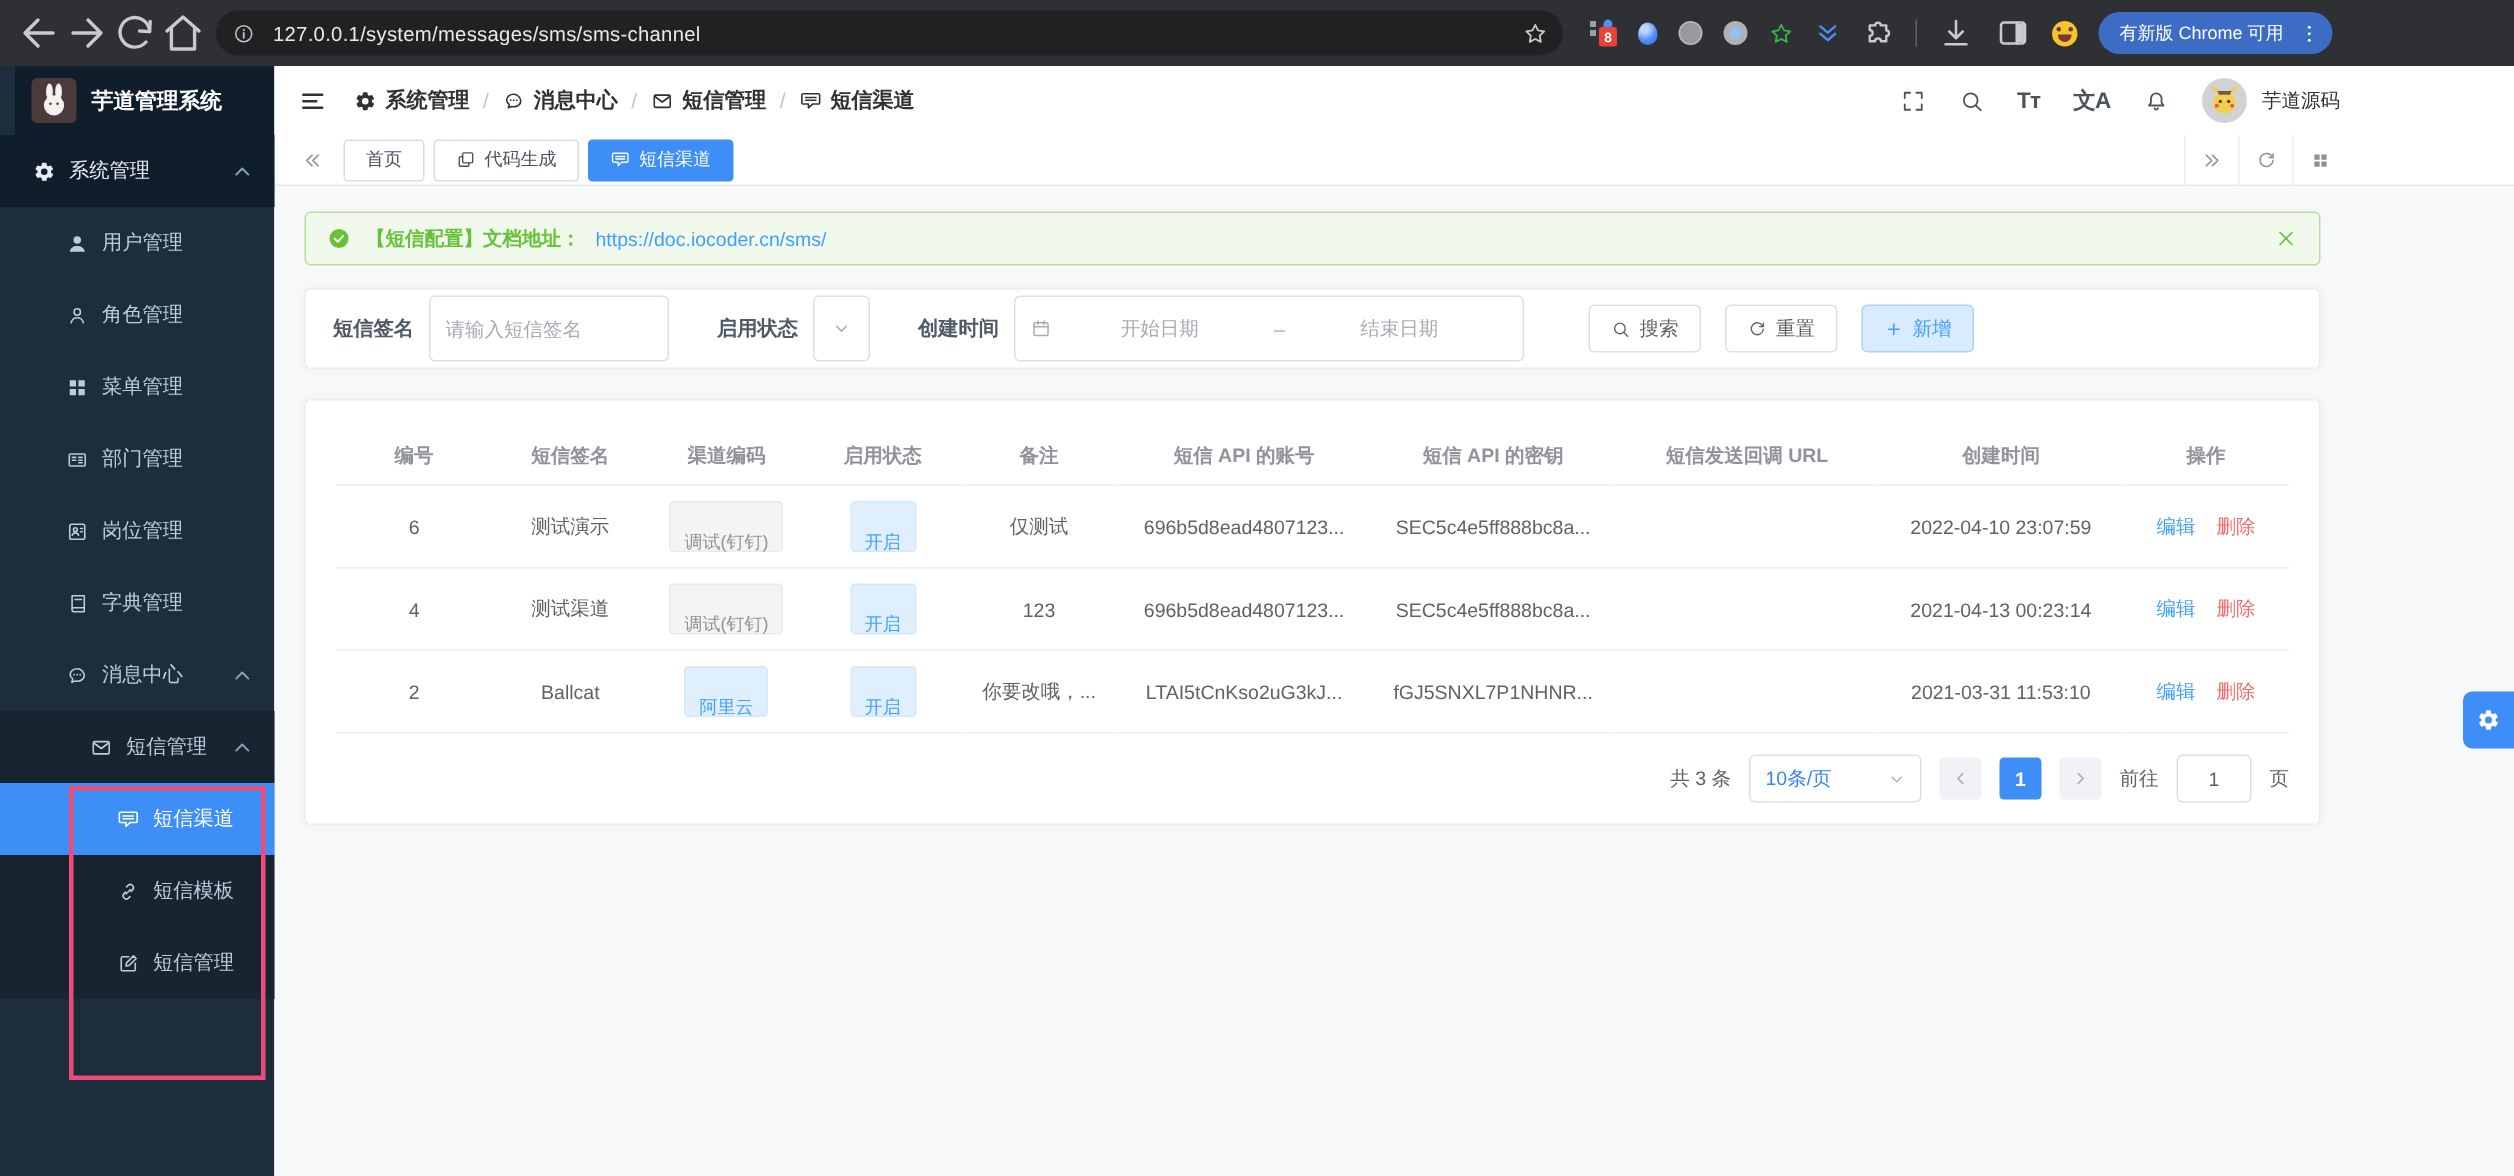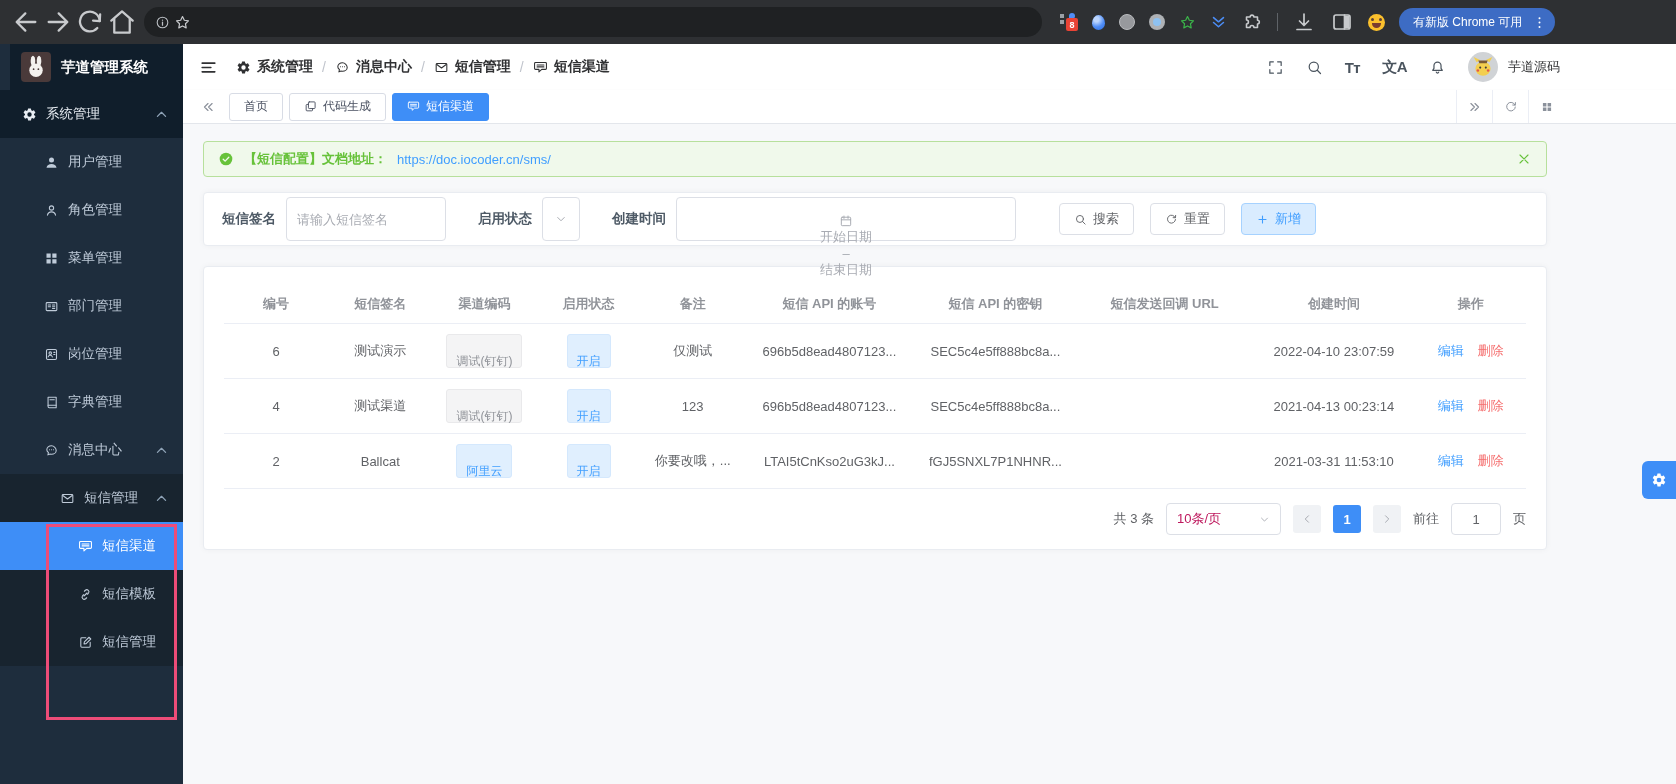--- a/index.html
+++ b/index.html
@@ -88,21 +88,21 @@
 
   .card { background:#fff; border:1px solid #e9ecf1; border-radius:4px; box-shadow:0 0 6px rgba(31,45,61,.04); }
   .filter-card { margin-top:15px; height:54px; display:flex; align-items:center; padding:0 18px; }
   .f-label { font-size:13.5px; color:#4e5a66; font-weight:bold; margin-right:10px; white-space:nowrap; }
   .ml { margin-left:32px; }
   .inp { height:44px; border:1px solid #dcdfe6; border-radius:4px; background:#fff; font-size:13px; color:#606266; }
   .sign-input { width:160px; padding:0 10px; font-family:"Liberation Sans", sans-serif; }
   .sign-input::placeholder { color:#a8abb2; }
   .status-select { width:38px; display:flex; align-items:center; justify-content:center; color:#a8abb2; cursor:pointer; }
   .status-select .icn { font-size:12px; }
-  .date-range { width:340px; display:flex; align-items:center; padding:16px 10px; color:#a8abb2; cursor:pointer;flex-direction:column; }
+  .date-range { width:340px; display:flex; align-items:center; padding:0 10px; color:#a8abb2; cursor:pointer; }
   .date-range .icn { font-size:14px; }
   .date-ph { flex:1; text-align:center; font-size:13px; }
   .date-sep { padding:0 4px; color:#a8abb2; }
   .btn { height:32px; border:1px solid #dcdfe6; border-radius:4px; background:#fff; display:flex; align-items:center; gap:6px; padding:0 14px; font-size:13px; color:#606266; cursor:pointer; white-space:nowrap; }
   .btn .icn { font-size:13px; }
   .btn-search { margin-left:43px; }
   .btn-reset { margin-left:16px; }
   .btn-add { margin-left:16px; background:#d9ecff; border-color:#a6d2ff; color:#409eff; }
 
   .table-card { margin-top:20px; padding:18px 20px 14px; }
@@ -110,21 +110,21 @@
   th { font-size:13px; color:#909399; font-weight:bold; padding:10px 4px; border-bottom:1px solid #ebeef5; text-align:center; white-space:nowrap; overflow:hidden; }
   td { font-size:13px; color:#606266; padding:10px 4px; border-bottom:1px solid #ebeef5; text-align:center; white-space:nowrap; overflow:hidden; height:39px; }
   .tag { display:inline-block; height:22px; line-height:20px; padding:16px 9px; border-radius:3px; font-size:12px; border:1px solid transparent;text-align:right; }
   .tag-info { background:#f4f4f5; border-color:#e9e9eb; color:#909399; }
   .tag-blue { background:#e0effe; border-color:#d4e8fd; color:#409eff; }
   .op-link { cursor:pointer; font-size:13px; }
   .op-edit { color:#409eff; margin-right:14px; }
   .op-del { color:#f56c6c; }
 
   .pagination { display:flex; align-items:center; justify-content:flex-end; gap:12px; padding-top:14px; font-size:13px; color:#606266; }
-  .psel { width:115px; height:32px; border:1px solid #dcdfe6; border-radius:4px; display:flex; align-items:center; justify-content:space-between; padding:0 10px; color:#be185d; cursor:pointer; }
+  .psel { width:115px; height:32px; border:1px solid #dcdfe6; border-radius:4px; display:flex; align-items:center; justify-content:space-between; padding:0 10px; color:#3b82f6; cursor:pointer; }
   .psel .icn { font-size:11px; color:#a8abb2; }
   .pbtn { width:28px; height:28px; border-radius:3px; background:#f0f2f5; display:flex; align-items:center; justify-content:center; color:#a8abb2; font-size:12px; cursor:pointer; }
   .pcur { background:#3e8ef7; color:#fff; font-weight:bold; font-size:13px; }
   .pinput { width:50px; height:32px; border:1px solid #dcdfe6; border-radius:4px; text-align:center; font-size:13px; color:#606266; font-family:"Liberation Sans", sans-serif; }
 
   .float-gear { position:absolute; right:0; top:461px; width:34px; height:38px; background:#3e8ef7; border-radius:6px 0 0 6px; display:flex; align-items:center; justify-content:center; color:#fff; font-size:18px; cursor:pointer; z-index:7; }
 </style>
 </head>
 <body>
 
@@ -153,20 +153,21 @@
           <path d="M6.2 9.6V20h11.6V9.6"></path>
         </svg>
       </span>
     <div class="url-pill">
       <span class="url-info icn">
           <svg viewBox="0 0 24 24" fill="none" stroke="currentColor" stroke-width="1.7" stroke-linecap="round" stroke-linejoin="round">
             <circle cx="12" cy="12" r="8.5"></circle>
             <path d="M12 8v.3M12 11.2v5" stroke-width="2"></path>
           </svg>
         </span>
+      <span class="url-text">127.0.0.1/system/messages/sms/sms-channel</span>
       <span class="pill-star icn">
           <svg viewBox="0 0 24 24" fill="none" stroke="currentColor" stroke-width="1.7" stroke-linecap="round" stroke-linejoin="round">
             <path d="M12 3.6l2.6 5.2 5.8.9-4.2 4.1 1 5.8-5.2-2.7-5.2 2.7 1-5.8-4.2-4.1 5.8-.9z"></path>
           </svg>
         </span>
     </div>
     <div class="ext">
       <span class="e8">
           <i class="sq1"></i>
           <i class="sq2"></i>

